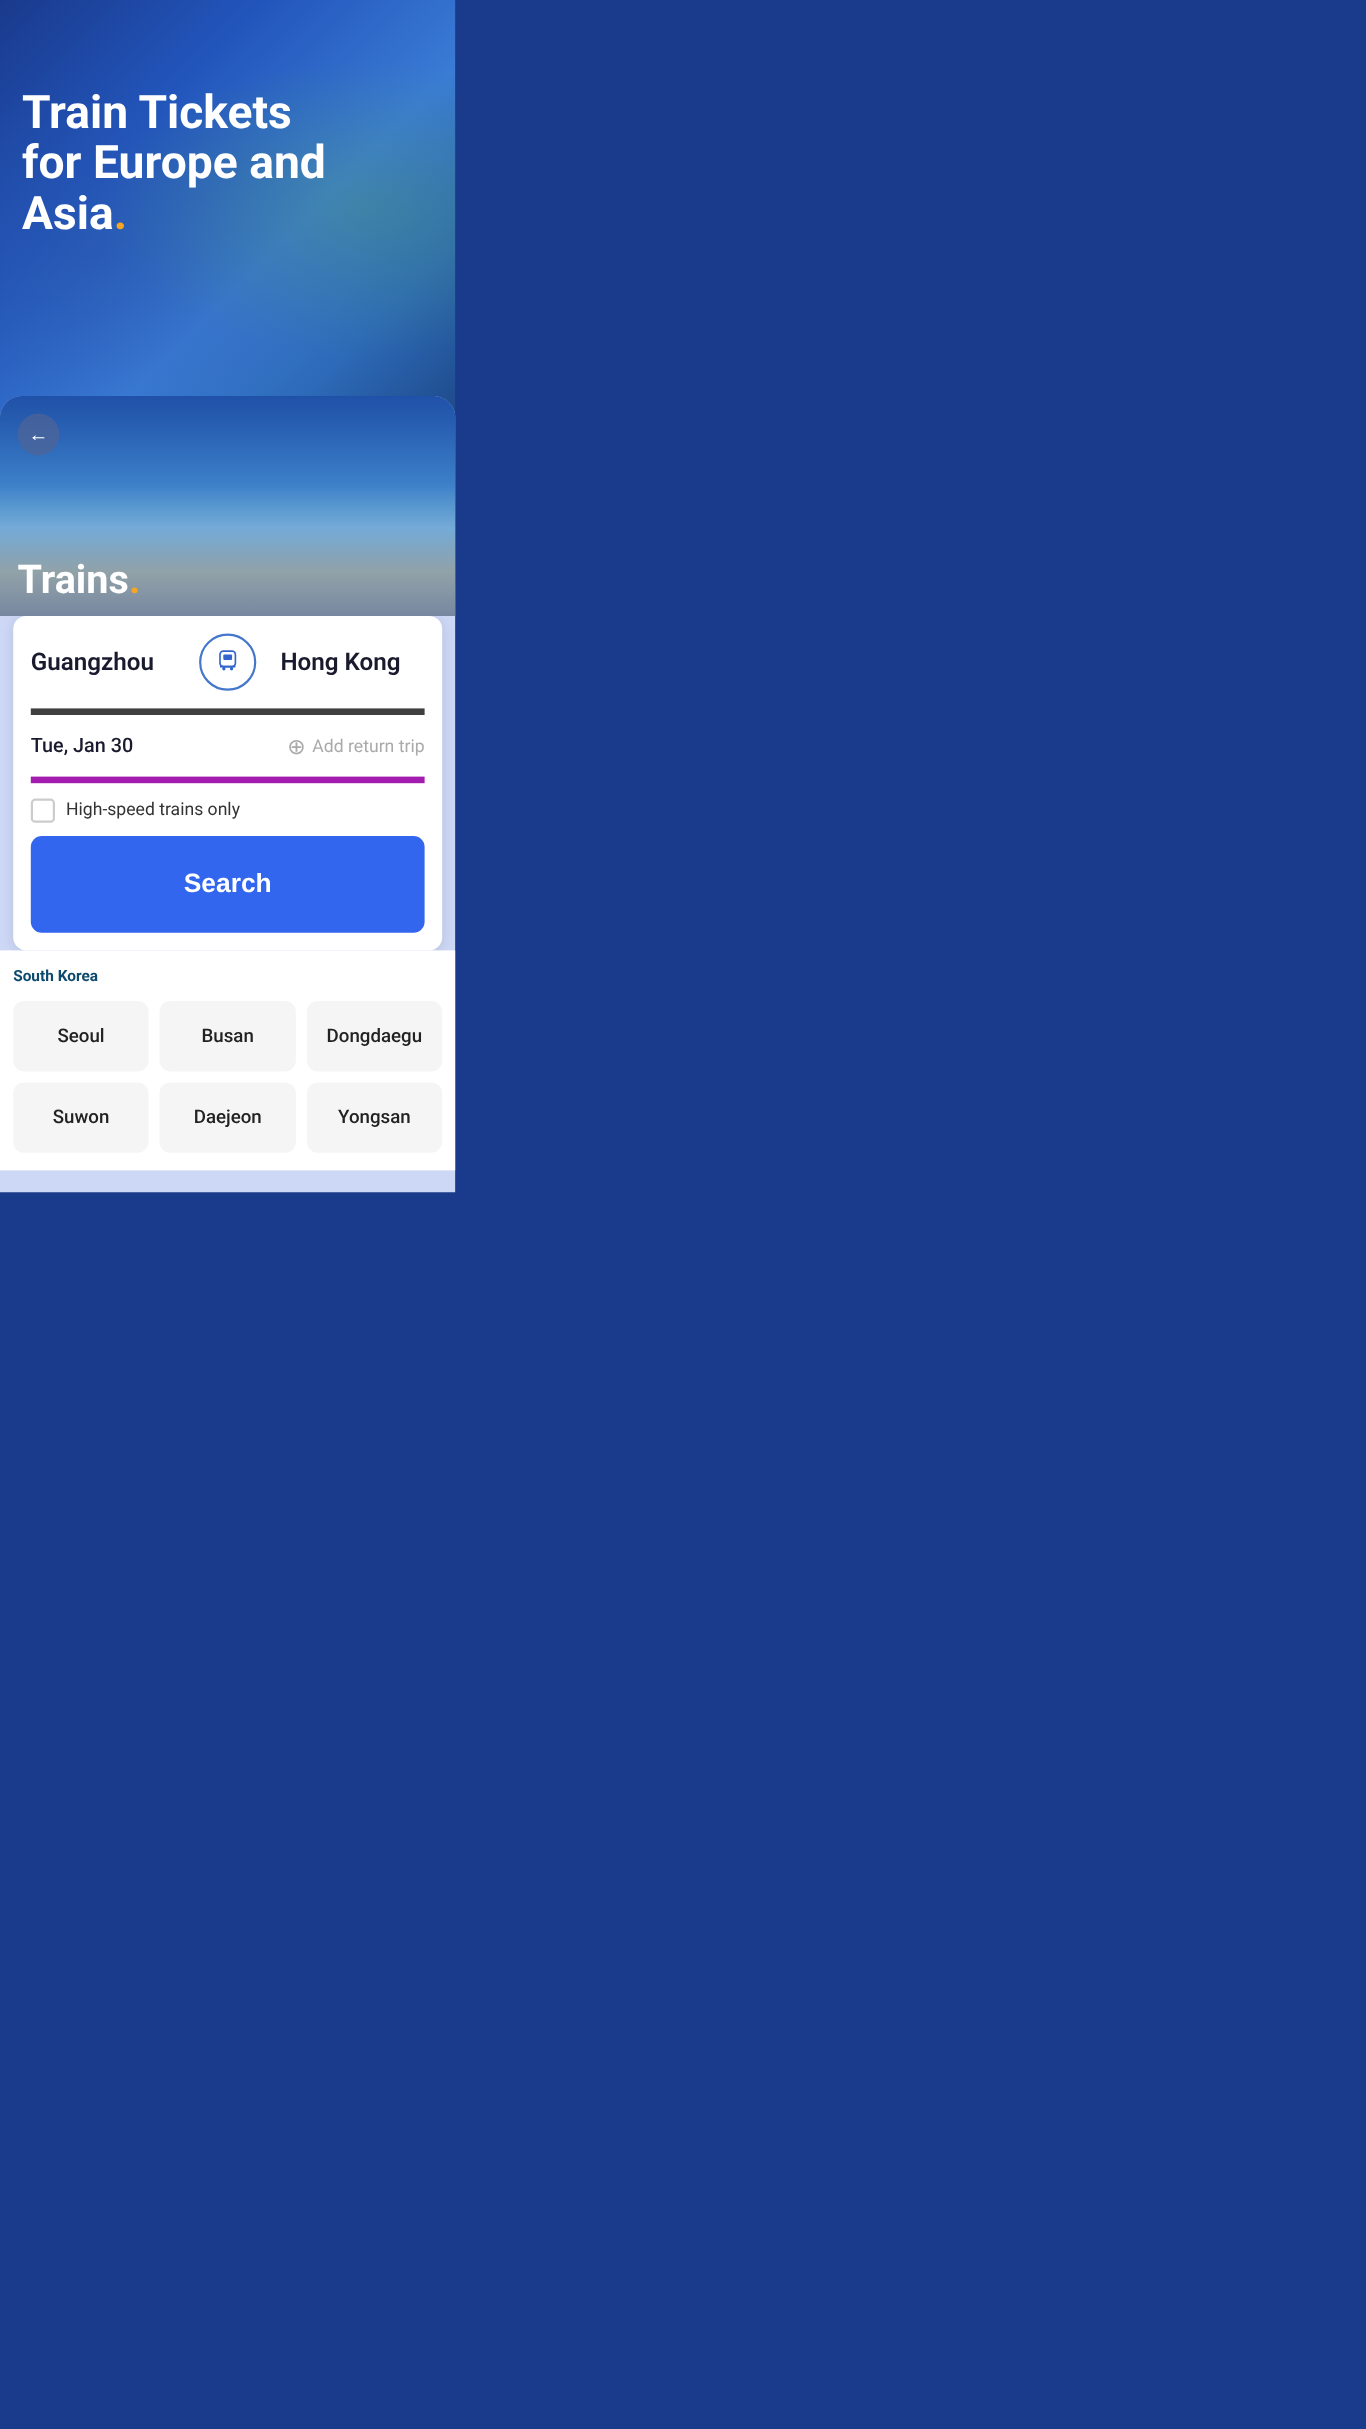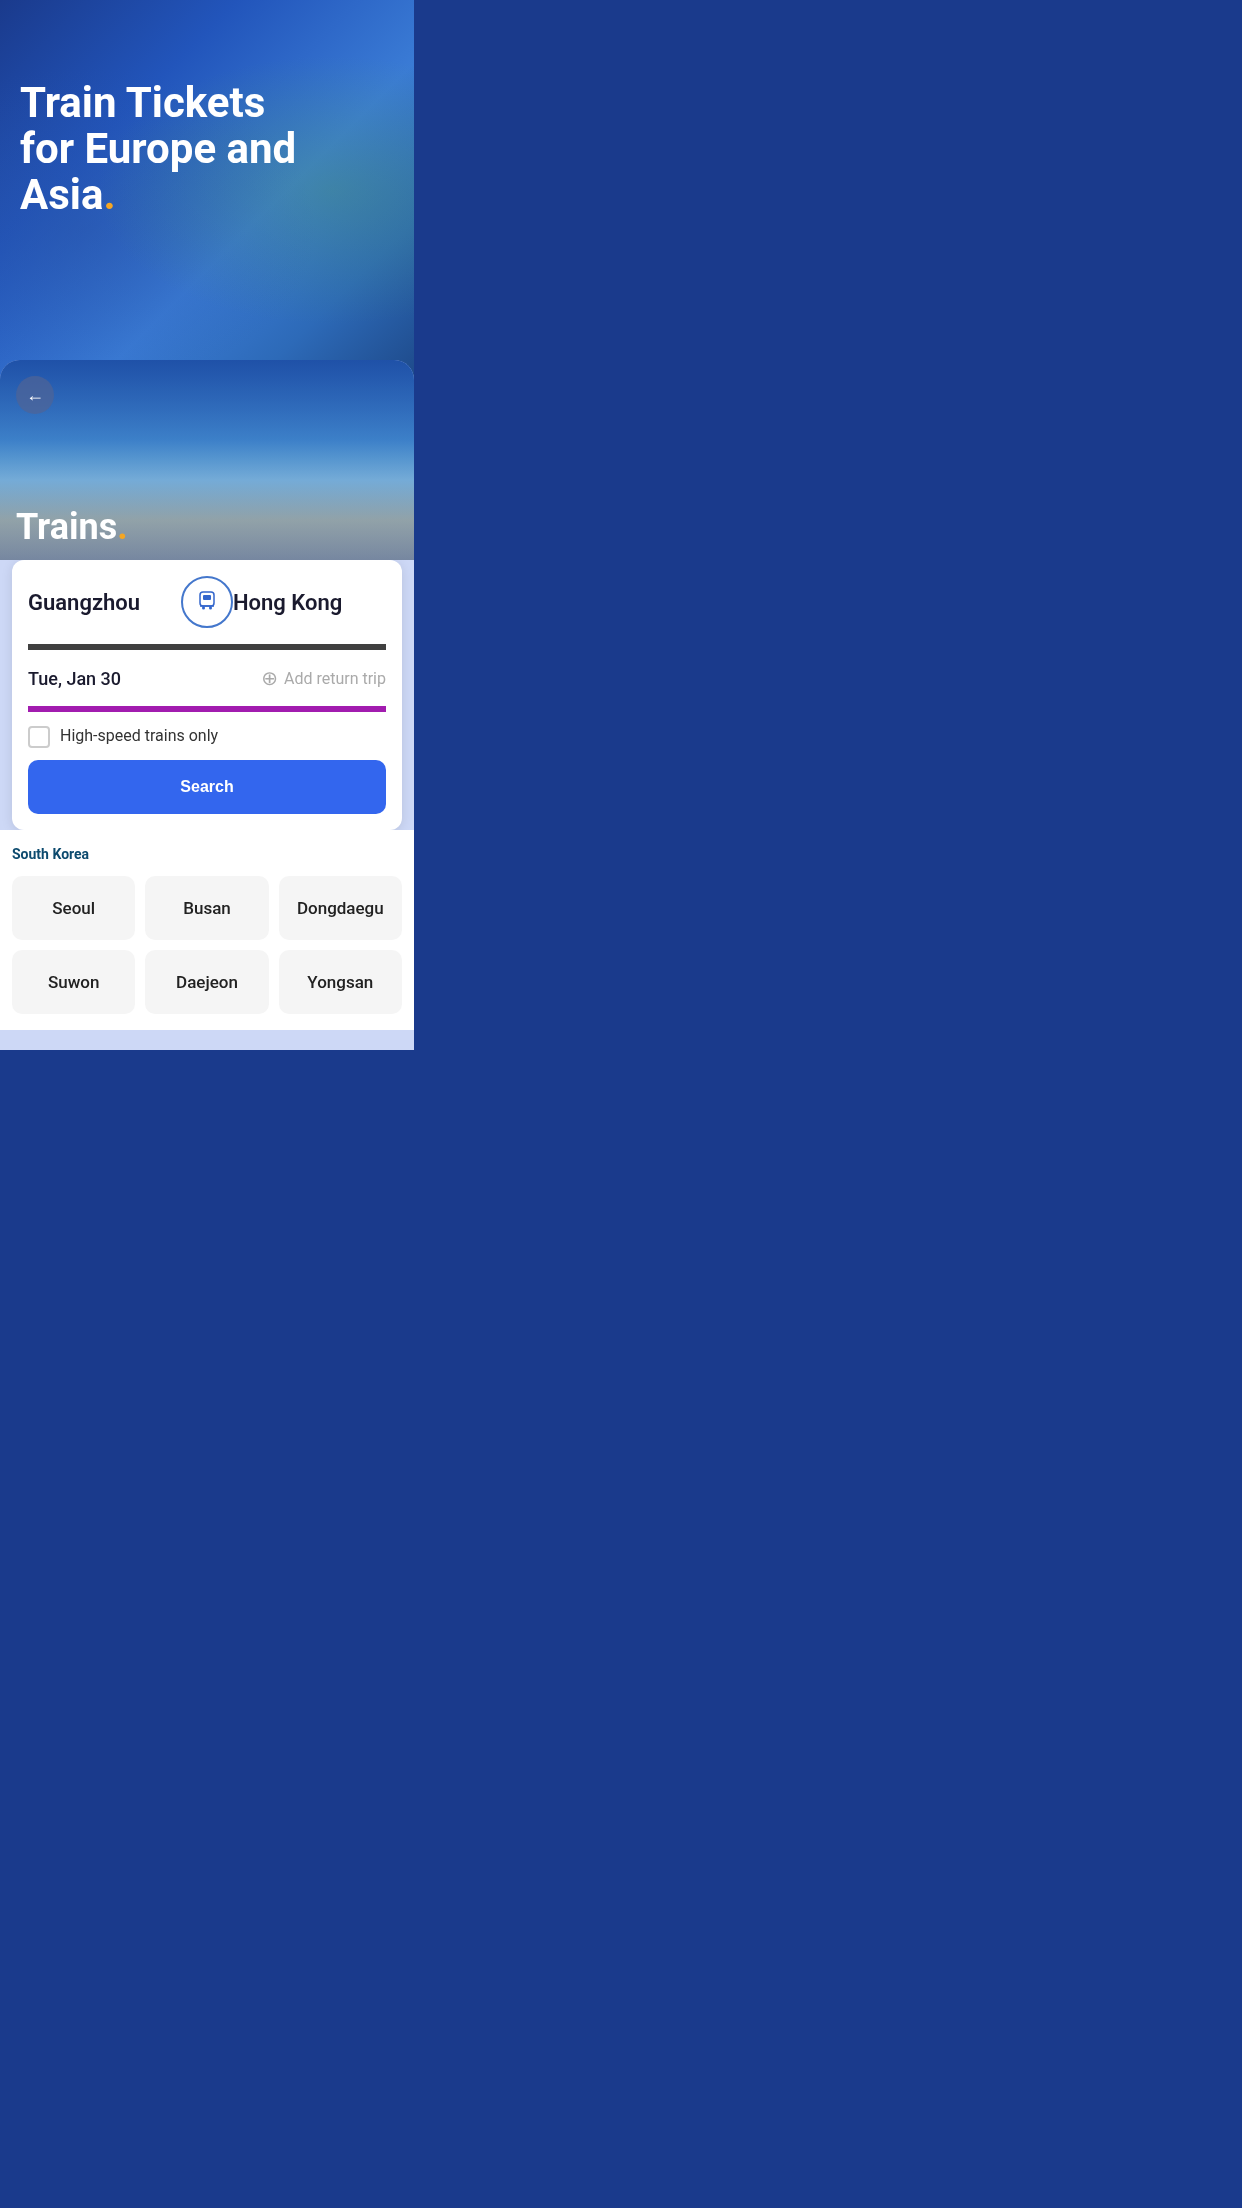--- a/index.html
+++ b/index.html
@@ -126,21 +126,21 @@
     }
 
     .station {
       font-size: 22px;
       font-weight: 600;
       color: #1a1a2e;
       flex: 1;
     }
 
     .station.right {
-      text-align: left;
+      text-align: center;
     }
 
     .train-swap-btn {
       width: 52px;
       height: 52px;
       border: 2px solid #4477cc;
       border-radius: 50%;
       display: flex;
       align-items: center;
       justify-content: center;
@@ -202,22 +202,22 @@
       font-size: 16px;
       color: #333;
     }
 
     .search-btn {
       width: 100%;
       background: #3366ee;
       color: white;
       border: none;
       border-radius: 10px;
-      padding: 18px;
-      font-size: 16px;
+      padding: 30px;
+      font-size: 24px;
       font-weight: 600;
       cursor: pointer;
       margin-top: 4px;
     }
 
     
     .info-banner {
       background: #e8f4f8;
       margin: 12px 12px 0 12px;
       border-radius: 10px;

